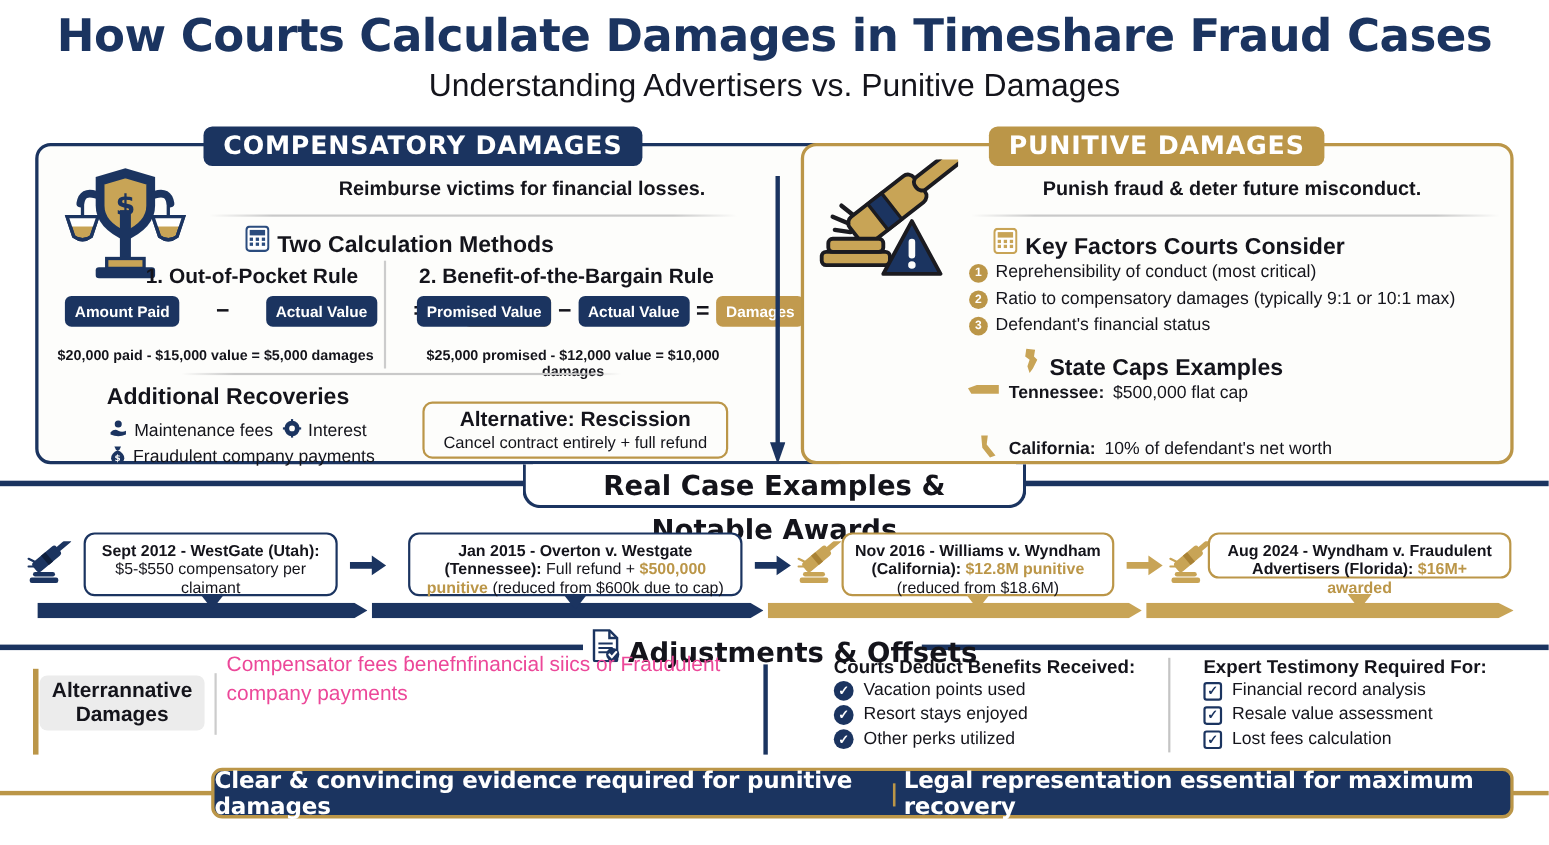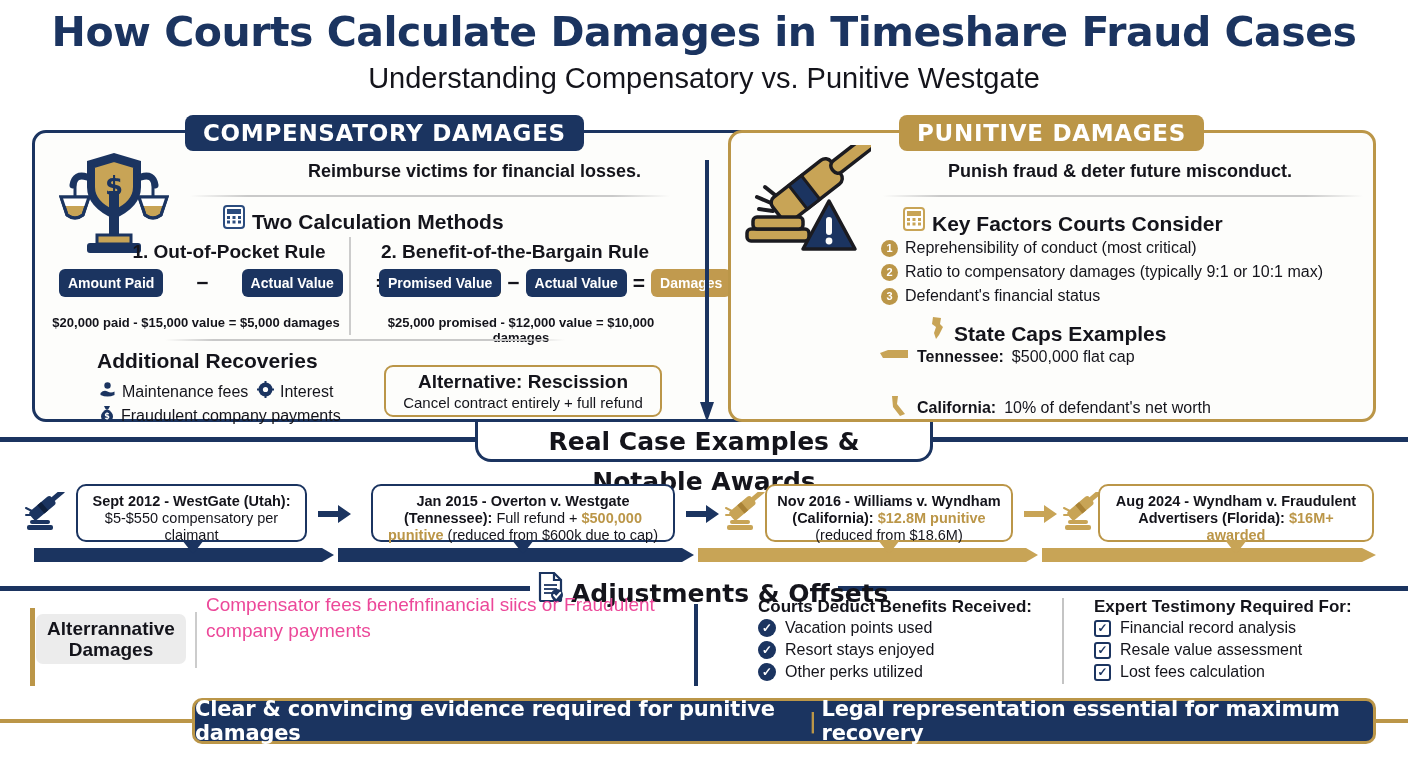--- a/index.html
+++ b/index.html
@@ -204,21 +204,21 @@
   }
   .footer-wrap .sep { color: #bb9648; padding: 0 5px; }
   .footer-leg { position: absolute; top: 719px; height: 4px; background: #bb9648; }
 </style>
 </head>
 <body>
 
 <div class="page">
 
   <div class="title">How Courts Calculate Damages in Timeshare Fraud Cases</div>
-  <div class="subtitle">Understanding Compensatory vs. Punitive Westgate</div>
+  <div class="subtitle">Understanding Advertisers vs. Punitive Damages</div>
 
   <div class="panel comp">
     <div class="panel-tag">COMPENSATORY DAMAGES</div>
 
     <div class="panel-lead">Reimburse victims for financial losses.</div>
 
     <div class="hrule" style="left:155px; top:62px; width:480px;"></div>
 
     <div class="sec-head" style="left:188px; top:72px;">
       <span class="ico">
@@ -491,21 +491,21 @@
           <rect x="34" y="13" width="16" height="5" rx="2" fill="#c8a456"></rect>
         </g>
         <rect x="5" y="33" width="26" height="5" rx="2" fill="#c8a456"></rect>
         <rect x="8" y="28" width="20" height="4" rx="2" fill="#c8a456"></rect>
         <g stroke="#c8a456" stroke-width="2" stroke-linecap="round">
           <line x1="4" y1="16" x2="10" y2="19"></line>
           <line x1="4" y1="23" x2="10" y2="23"></line>
         </g>
       </svg>
   </span>
-  <div class="tl-card gold" style="left:1098px; top:484px; width:276px; height:58px;">
+  <div class="tl-card gold" style="left:1098px; top:484px; width:276px; height:42px;">
     <span class="bold">Aug 2024 - Wyndham v. Fraudulent Advertisers (Florida):</span>
     <span class="gold-txt">$16M+ awarded</span>
   </div>
 
   <div class="tl-bar" style="left:34px; top:548px; width:300px;">
     <svg width="300" height="14" viewBox="0 0 300 14" preserveAspectRatio="none">
         <path d="M0 0 h288 l12 7 l-12 7 H0 Z" fill="#1b3460"></path>
       </svg>
   </div>
   <div class="tl-bar" style="left:338px; top:548px; width:356px;">

